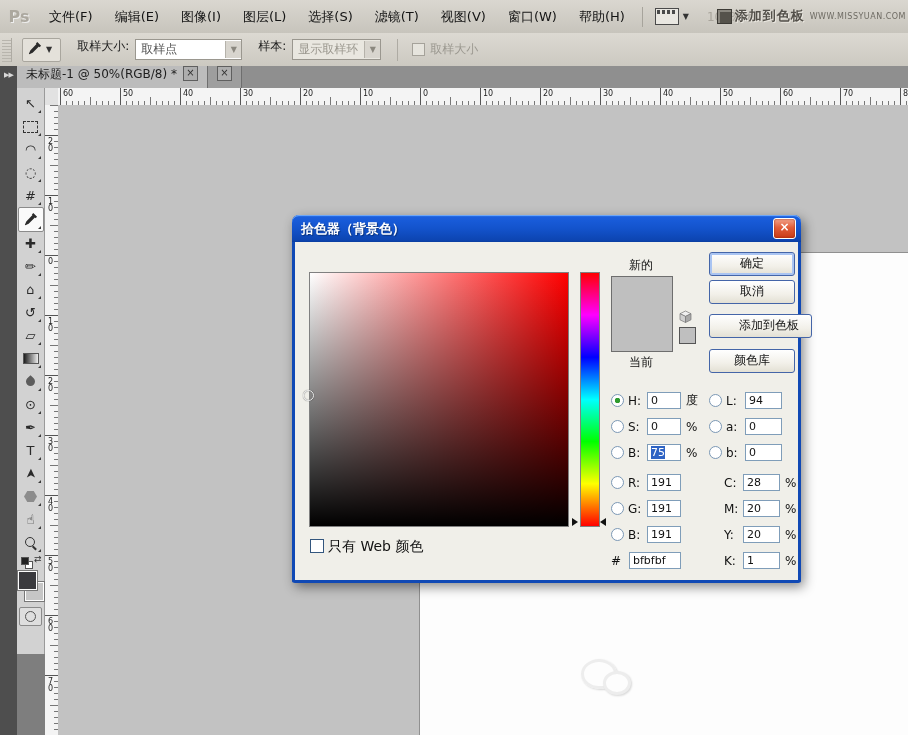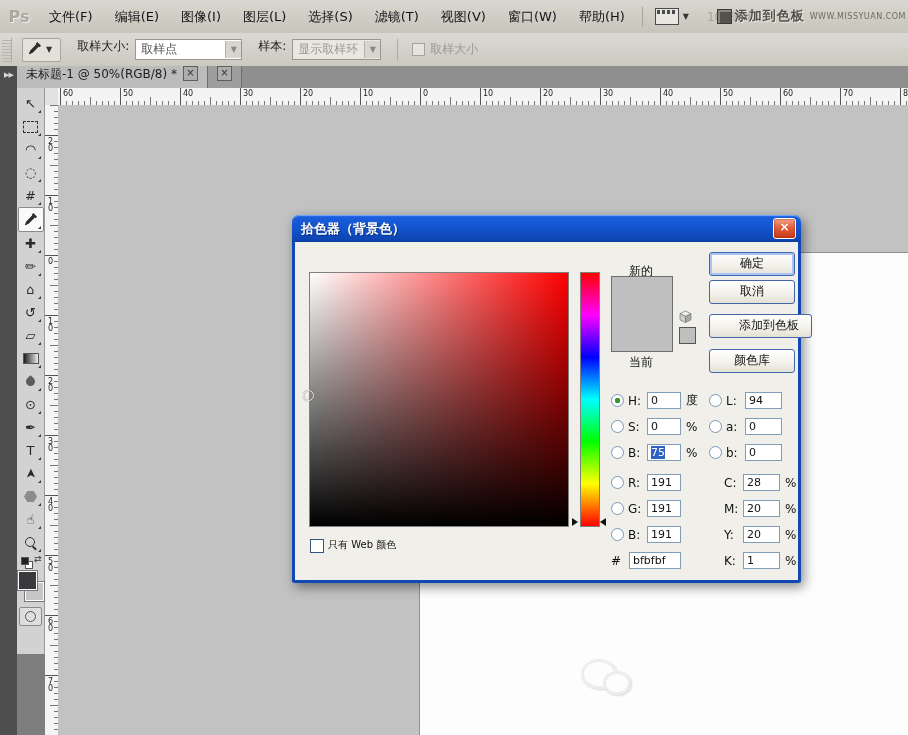--- a/index.html
+++ b/index.html
@@ -151,21 +151,21 @@
   .radio-space{width:15px;flex:none;}
   .flabel{width:19px;font-size:12px;color:#111;flex:none;}
   .finput{width:34px;height:17px;border:1px solid #7f9db9;background:#fff;font-size:11px;color:#111;
     padding:1px 2px 0 3px;box-sizing:border-box;flex:none;}
   .finput .selhl{background:#2e63c4;color:#fff;}
   .funit{font-size:12px;color:#111;margin-left:5px;}
   .hexrow{position:absolute;display:flex;align-items:center;height:19px;}
   .hexinput{width:52px;height:17px;border:1px solid #7f9db9;background:#fff;font-size:11px;color:#111;
     padding:1px 2px 0 3px;box-sizing:border-box;margin-left:6px;}
   .webchk{position:absolute;left:15px;top:324px;width:12px;height:12px;border:1px solid #33567e;background:#fff;}
-  .weblabel{position:absolute;left:33px;top:323px;font-size:10px;color:#111;}
+  .weblabel{position:absolute;left:33px;top:323px;font-size:14px;color:#111;}
 </style>
 </head>
 <body>
 
 <div id="screen">
 
   <div class="menubar">
     <div class="pslogo">Ps</div>
     <div id="menuitems" style="display:flex;">
         <div class="menu-item">文件(F)</div>
@@ -356,21 +356,21 @@
     <div class="titlebar">
       <span class="titletext">拾色器（背景色）</span>
       <span class="closebtn">×</span>
     </div>
     <div class="colorfield"></div>
     <div class="fieldmarker"></div>
     <div class="huestrip"></div>
     <div class="huearrow-l"></div>
     <div class="huearrow-r"></div>
 
-    <div class="swlabel" style="left:315px;top:48px;">新的</div>
+    <div class="swlabel" style="left:315px;top:42px;">新的</div>
     <div class="bigswatch" id="bigswatch" style="background: rgb(191, 191, 191);"></div>
     <div class="cubeicon">
       <svg width="15" height="14" viewBox="0 0 15 14">
         <path d="M7.5 1 L13 3.7 L7.5 6.4 L2 3.7 Z" fill="#efefef" stroke="#777" stroke-width=".7"></path>
         <path d="M2 3.7 L7.5 6.4 L7.5 12.5 L2 9.8 Z" fill="#cfcfcf" stroke="#777" stroke-width=".7"></path>
         <path d="M13 3.7 L7.5 6.4 L7.5 12.5 L13 9.8 Z" fill="#a8a8a8" stroke="#777" stroke-width=".7"></path>
       </svg>
     </div>
     <div class="minisw" id="minisw" style="background: rgb(191, 191, 191);"></div>
     <div class="swlabel" style="left:315px;top:139px;">当前</div>

